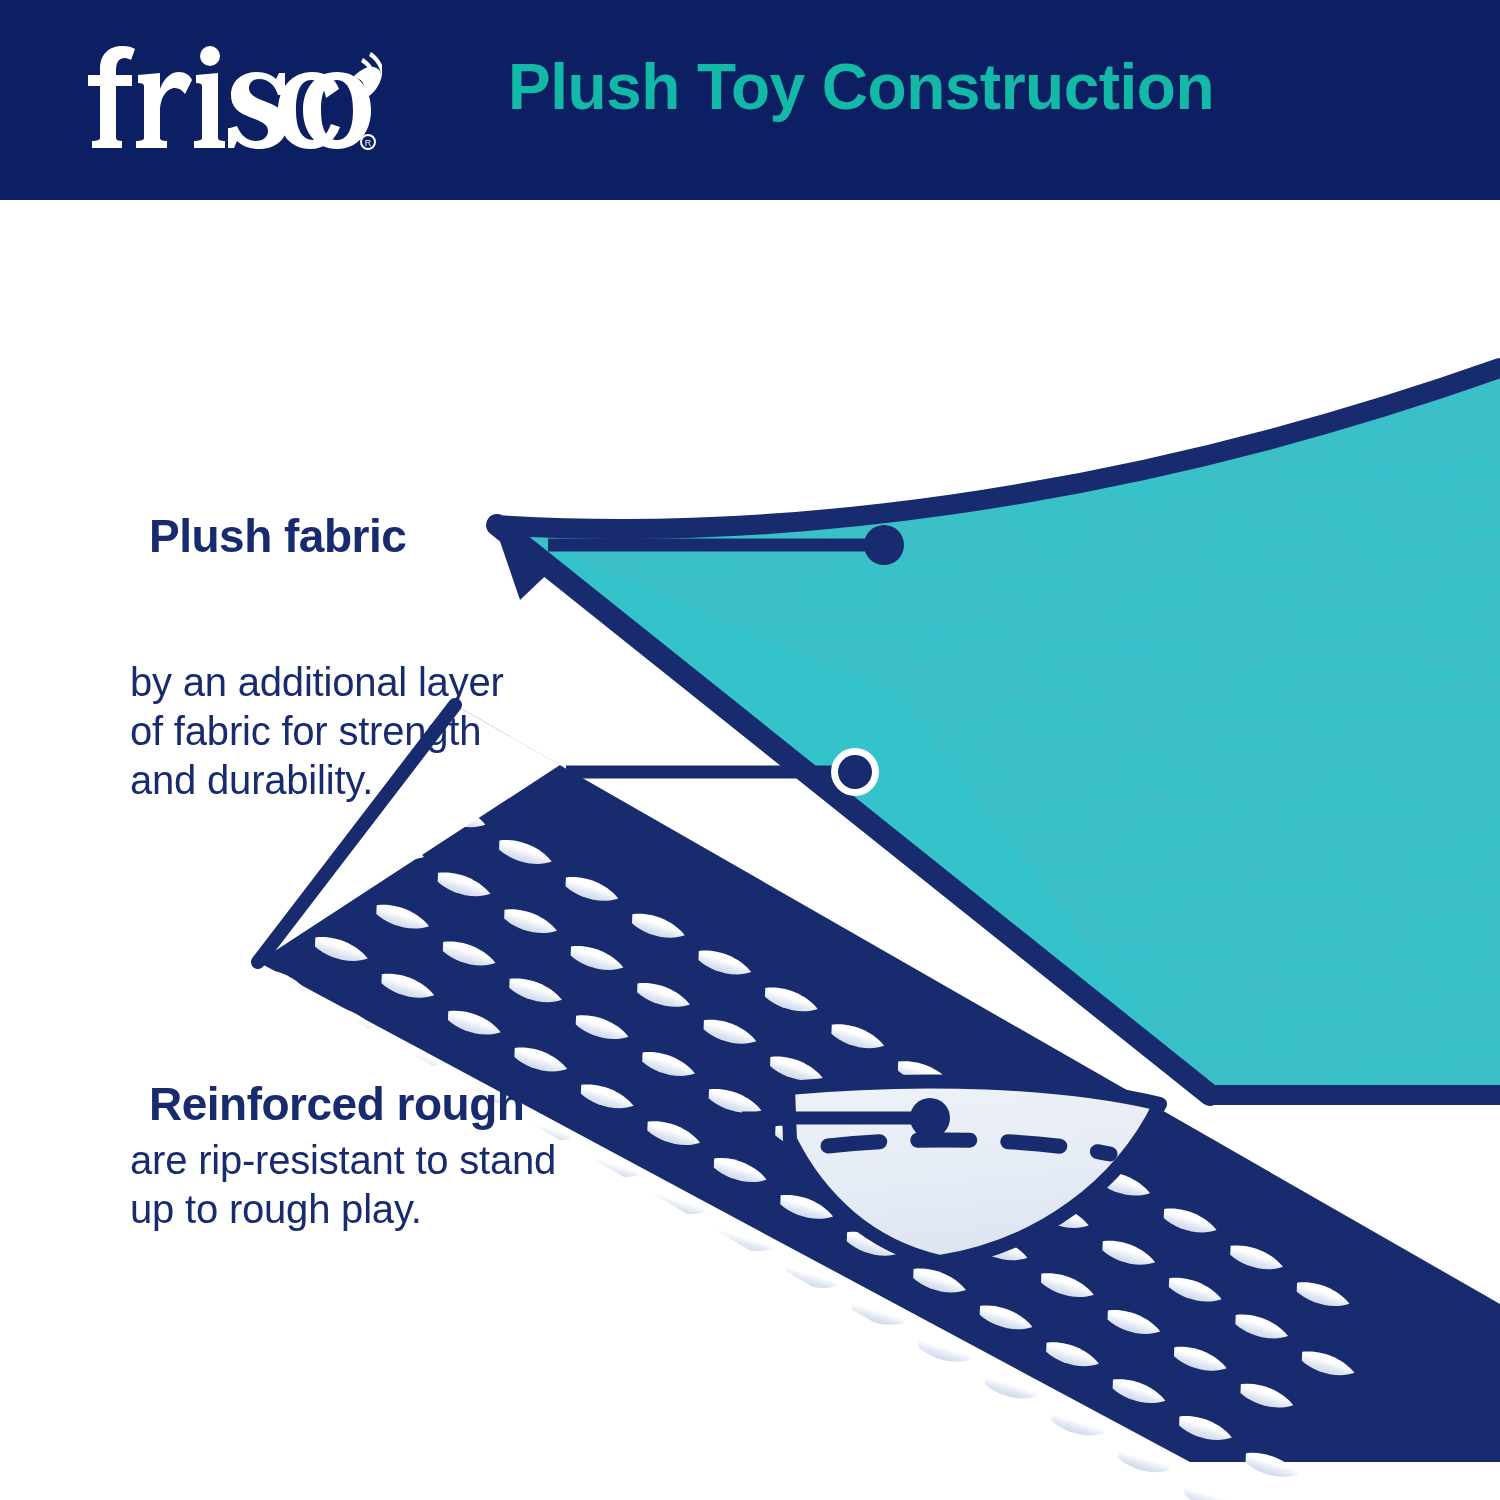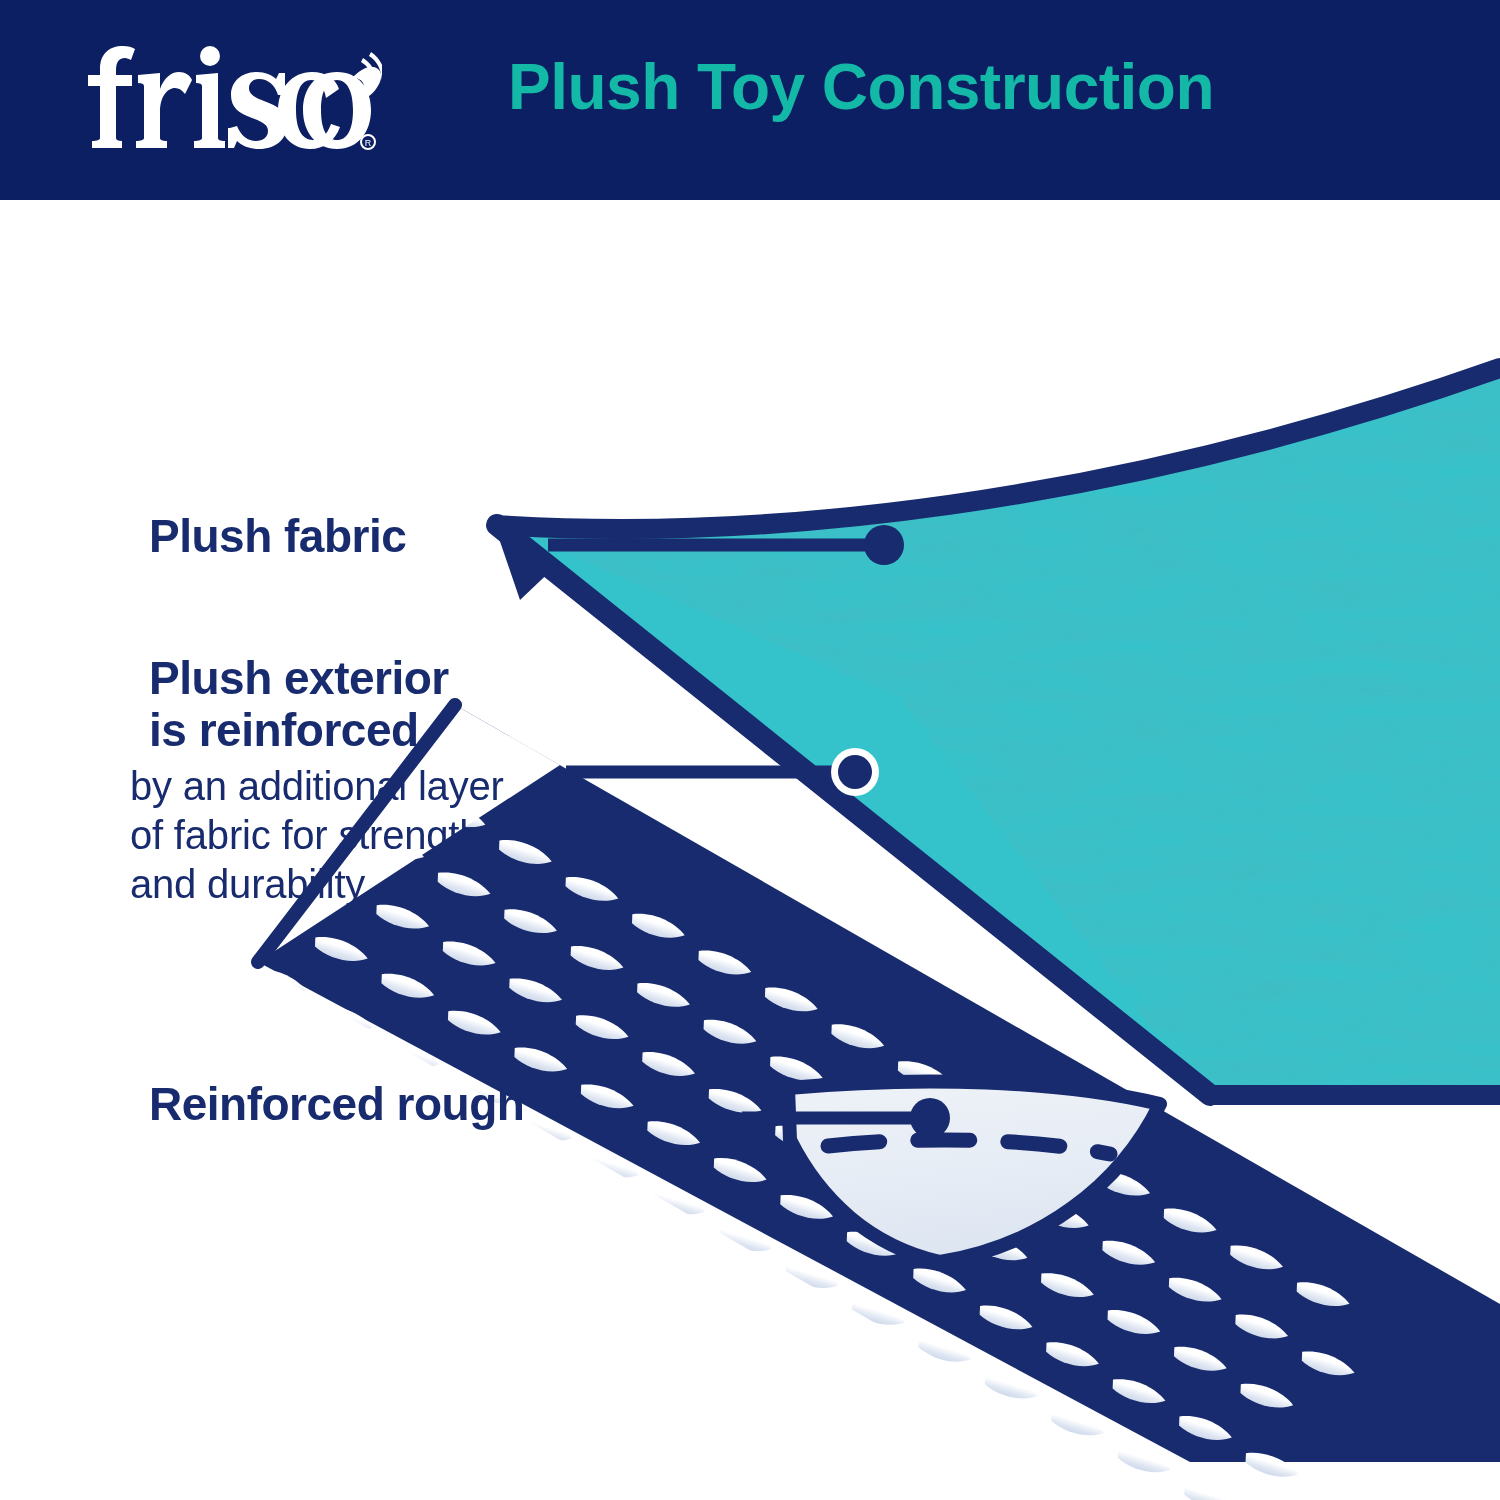--- a/index.html
+++ b/index.html
@@ -371,24 +371,24 @@
 
     </g>
   </svg>
 
   <div class="callout" id="callout-plush-fabric">
     <div class="c-head">Plush fabric</div>
     <div class="c-body"></div>
   </div>
 
   <div class="callout" id="callout-plush-exterior">
-    <div class="c-head">Plush exterior
-is reinforced</div>
     <div class="c-body">by an additional layer
 of fabric for strength
 and durability.</div>
   </div>
 
   <div class="callout" id="callout-reinforced-seams">
     <div class="c-head">Reinforced rough</div>
+    <div class="c-body">are rip-resistant to stand
+up to rough play.</div>
   </div>
 
 </div>
 
 </body></html>

